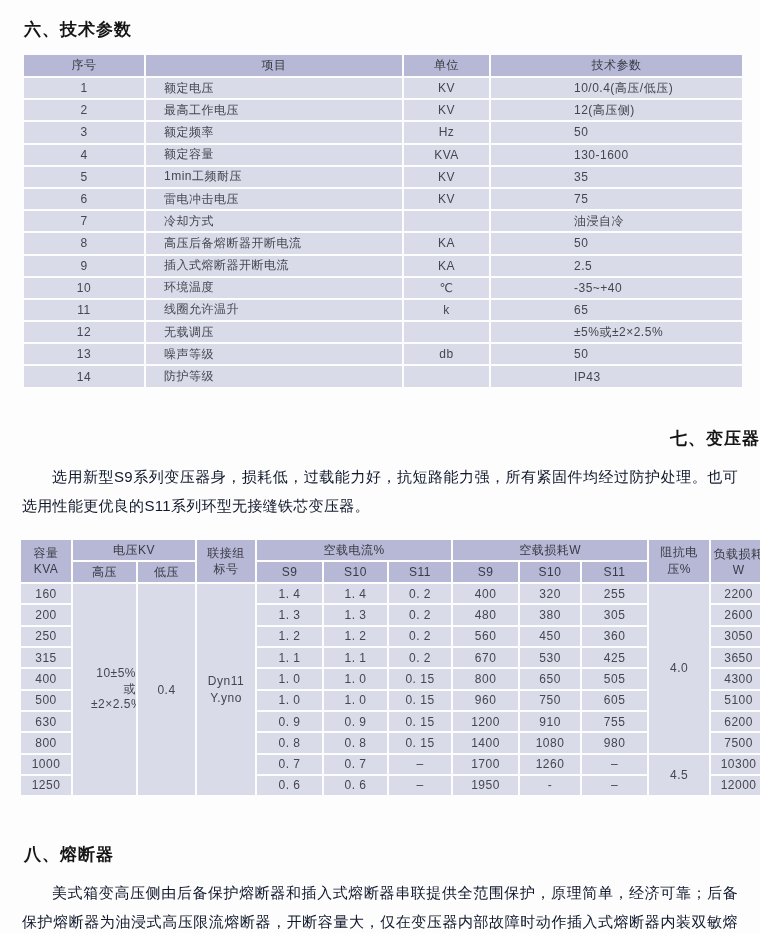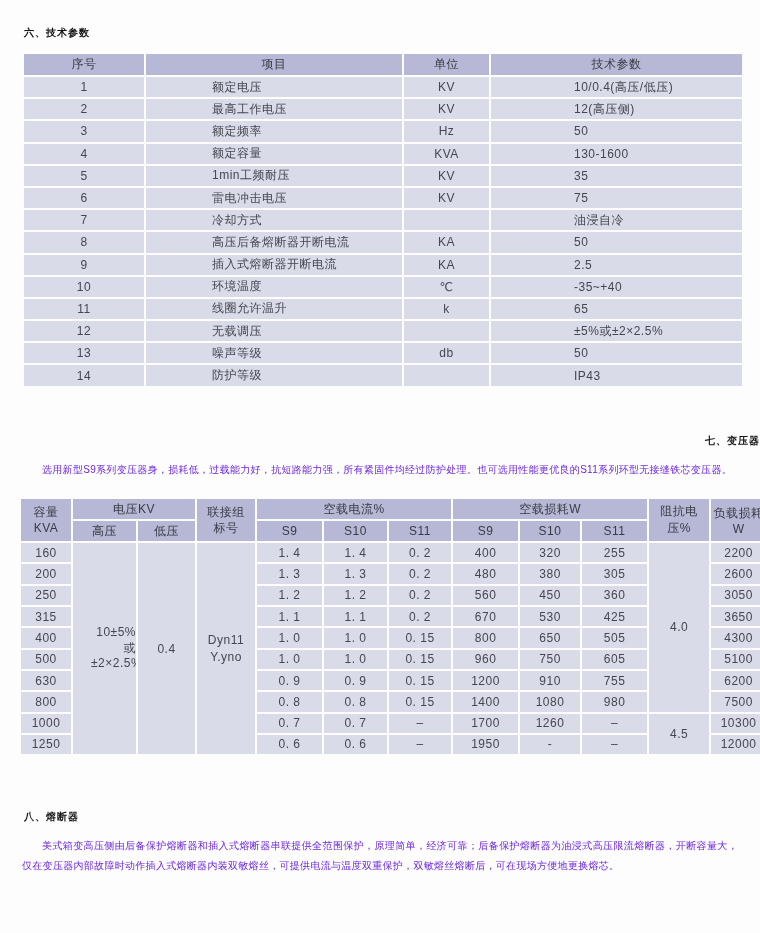--- a/index.html
+++ b/index.html
@@ -6,48 +6,48 @@
   body{
     width:760px;height:933px;
     background:#fdfdfe;
     font-family:"Liberation Sans","DejaVu Sans",sans-serif;
     color:#333;
     overflow:hidden;
   }
   .page{width:760px;height:933px;position:relative;}
 
   .sec-title{
-    font-size:10px;font-weight:bold;color:#151515;
+    font-size:17px;font-weight:bold;color:#151515;
     letter-spacing:1px;
     margin:0 0 0 24px;
-    padding-top:26px;
+    padding-top:18px;
   }
   .para{
-    font-size:10px;line-height:1.95;color:#6d28d9;
+    font-size:15px;line-height:1.95;color:#0f172a;
     text-align:justify;
     text-indent:2em;
     margin:12px 22px 0 22px;
     letter-spacing:0.3px;
   }
 
   table{border-collapse:separate;border-spacing:2px;table-layout:fixed;}
   td,th{
     background:#d9dbe9;
     font-size:12px;font-weight:normal;color:#45464f;
     text-align:center;vertical-align:middle;
     padding:0;overflow:hidden;
     letter-spacing:0.5px;
   }
   th{background:#b6b8d5;color:#393a45;}
 
   
   .t-params{margin:12px 0 0 22px;width:714px;}
   .t-params th{height:21px;}
   .t-params td{height:20.2px;}
-  .t-params td.item{text-align:left;padding-left:66px;}
+  .t-params td.item{text-align:left;padding-left:18px;}
   .t-params td.val{text-align:left;padding-left:83px;}
 
   
   .t-trans{margin:18px 0 0 19px;width:725px;}
   .t-trans th{height:20px;}
   .t-trans td{height:19.3px;}
   .pre{white-space:pre-line;line-height:1.35;}
   .t-trans td.hvcell{text-align:right;padding-left:18px;line-height:1.3;}
 </style>
 </head>

